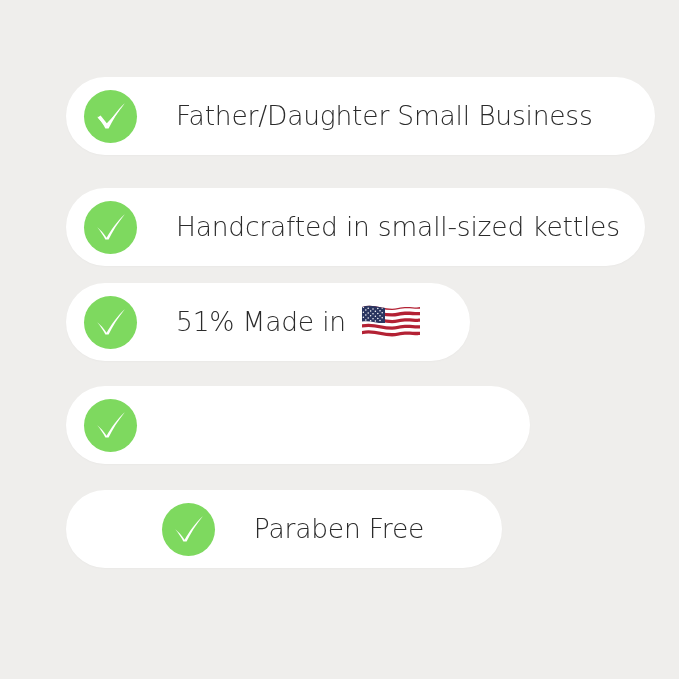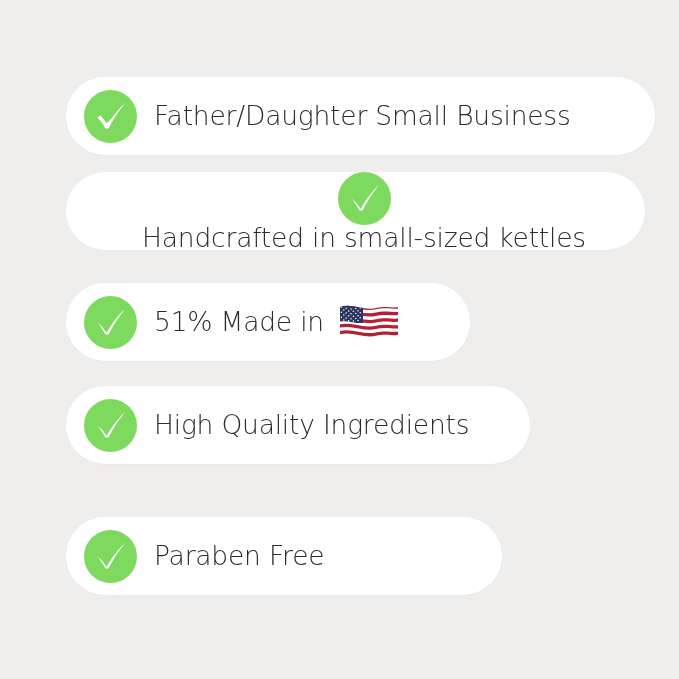--- a/index.html
+++ b/index.html
@@ -28,24 +28,24 @@
     left: 66px;
     height: 78px;
     background: #ffffff;
     border-radius: 39px;
     display: flex;
     align-items: center;
     box-shadow: 0 1px 2px rgba(0,0,0,0.025);
   }
 
   .row-1 { top: 77px;  width: 589px; }
-  .row-2 { top: 172px; width: 579px; flex-direction: column; }
+  .row-2 { top: 188px; width: 579px; }
   .row-3 { top: 283px; width: 404px; }
   .row-4 { top: 386px; width: 464px; }
-  .row-5 { top: 517px; width: 436px; }
+  .row-5 { top: 490px; width: 436px; justify-content: center; }
 
   .check-badge {
     position: relative;
     flex: 0 0 auto;
     width: 53px;
     height: 53px;
     margin-left: 18px;
     border-radius: 50%;
     background: #7ed95f;
     display: block;
@@ -53,21 +53,21 @@
   .check-badge svg {
     position: absolute;
     left: 0;
     top: 0;
     width: 53px;
     height: 53px;
     display: block;
   }
 
   .feature-text {
-    margin-left: 17px;
+    margin-left: 39px;
     font-family: "DejaVu Sans", sans-serif;
     font-size: 26.5px;
     font-weight: 300;
     letter-spacing: -0.2px;
     color: #2b2b2b;
     white-space: nowrap;
     line-height: 1;
     display: inline-flex;
     align-items: center;
     font-stretch: normal;
@@ -168,21 +168,20 @@
       </span>
     </span>
   </div>
 
   <div class="feature-row row-4">
     <span class="check-badge">
       <svg viewBox="0 0 53 53" aria-hidden="true">
         <path d="M13.2 26.2 C16.0 28.4 19.6 32.0 22.6 36.8 C27.0 28.6 33.6 19.8 40.8 13.2 C34.0 21.6 28.4 30.6 24.6 38.6 L21.4 38.6 C19.2 34.2 16.2 29.8 13.2 26.2 Z" fill="#ffffff"></path>
       </svg>
     </span>
-    <span class="feature-text">High Quality Ingredients</span>
   </div>
 
   <div class="feature-row row-5">
     <span class="check-badge">
       <svg viewBox="0 0 53 53" aria-hidden="true">
         <path d="M13.2 26.2 C16.0 28.4 19.6 32.0 22.6 36.8 C27.0 28.6 33.6 19.8 40.8 13.2 C34.0 21.6 28.4 30.6 24.6 38.6 L21.4 38.6 C19.2 34.2 16.2 29.8 13.2 26.2 Z" fill="#ffffff"></path>
       </svg>
     </span>
     <span class="feature-text">Paraben Free</span>
   </div>

